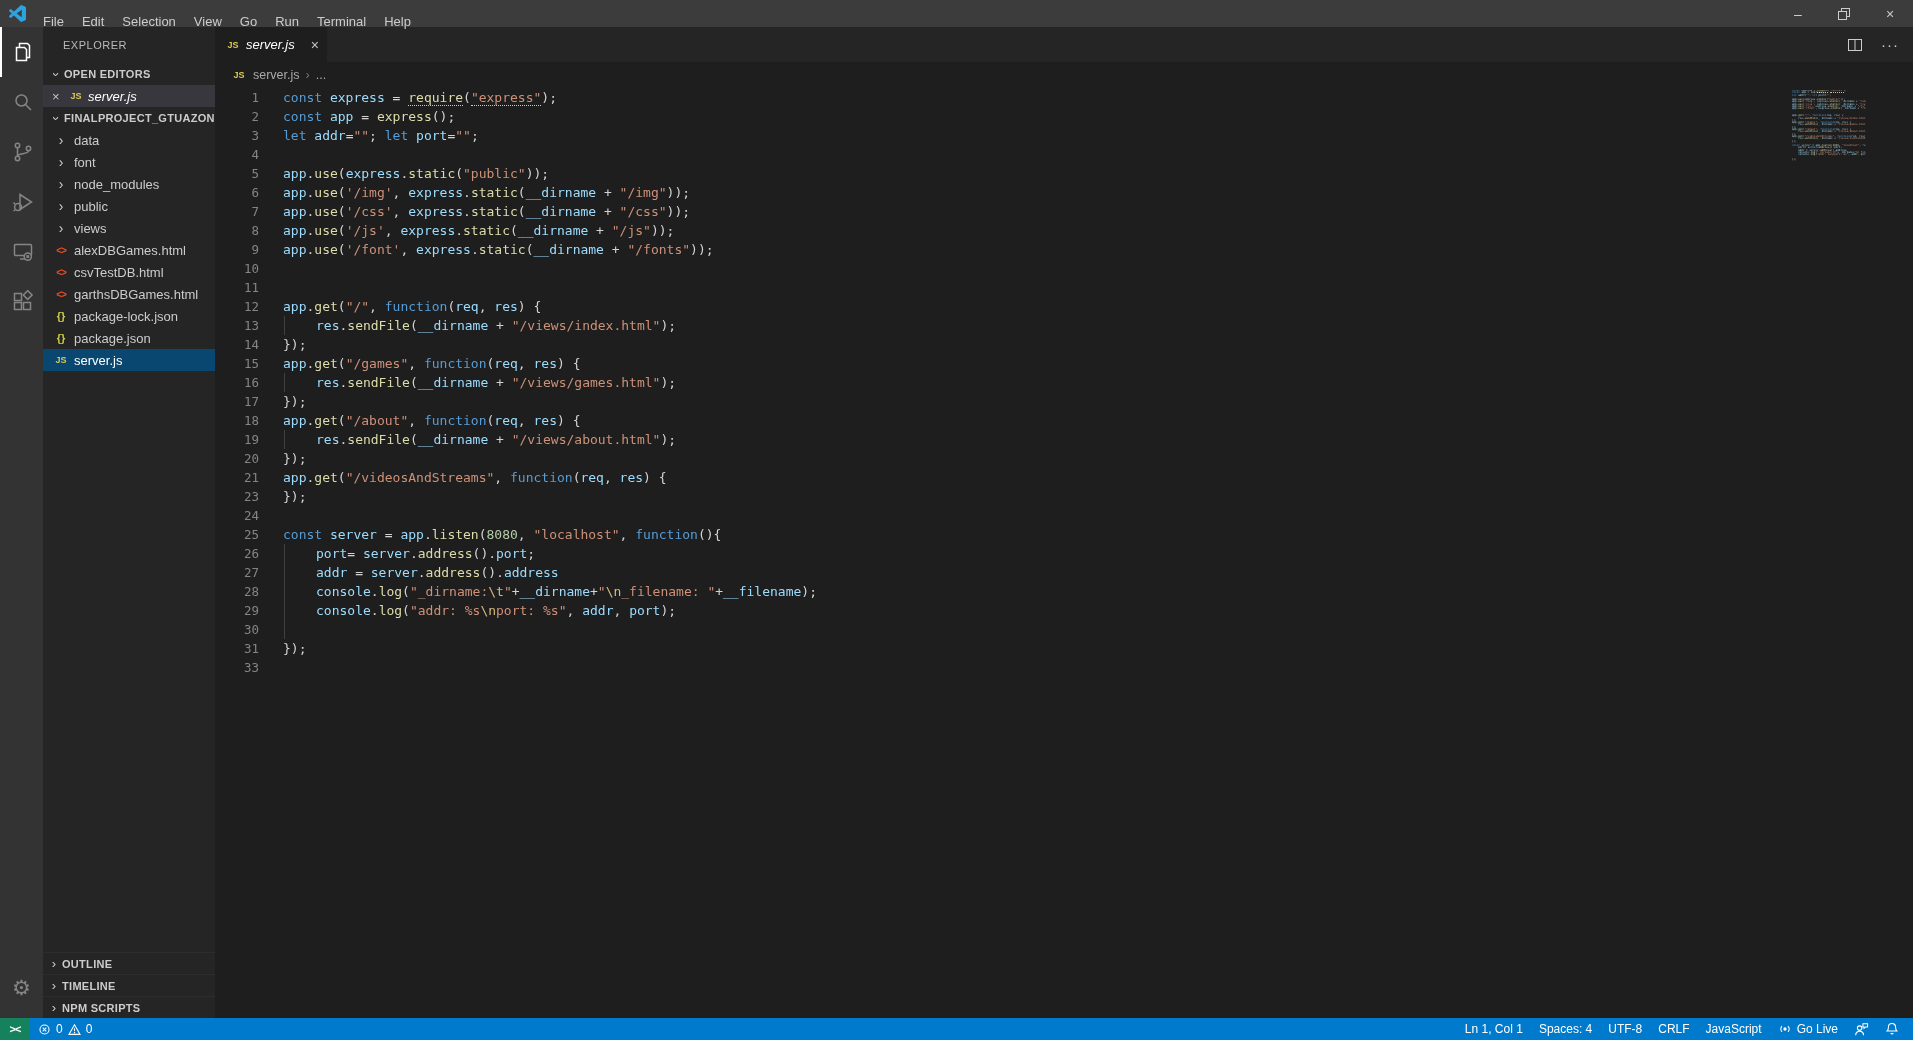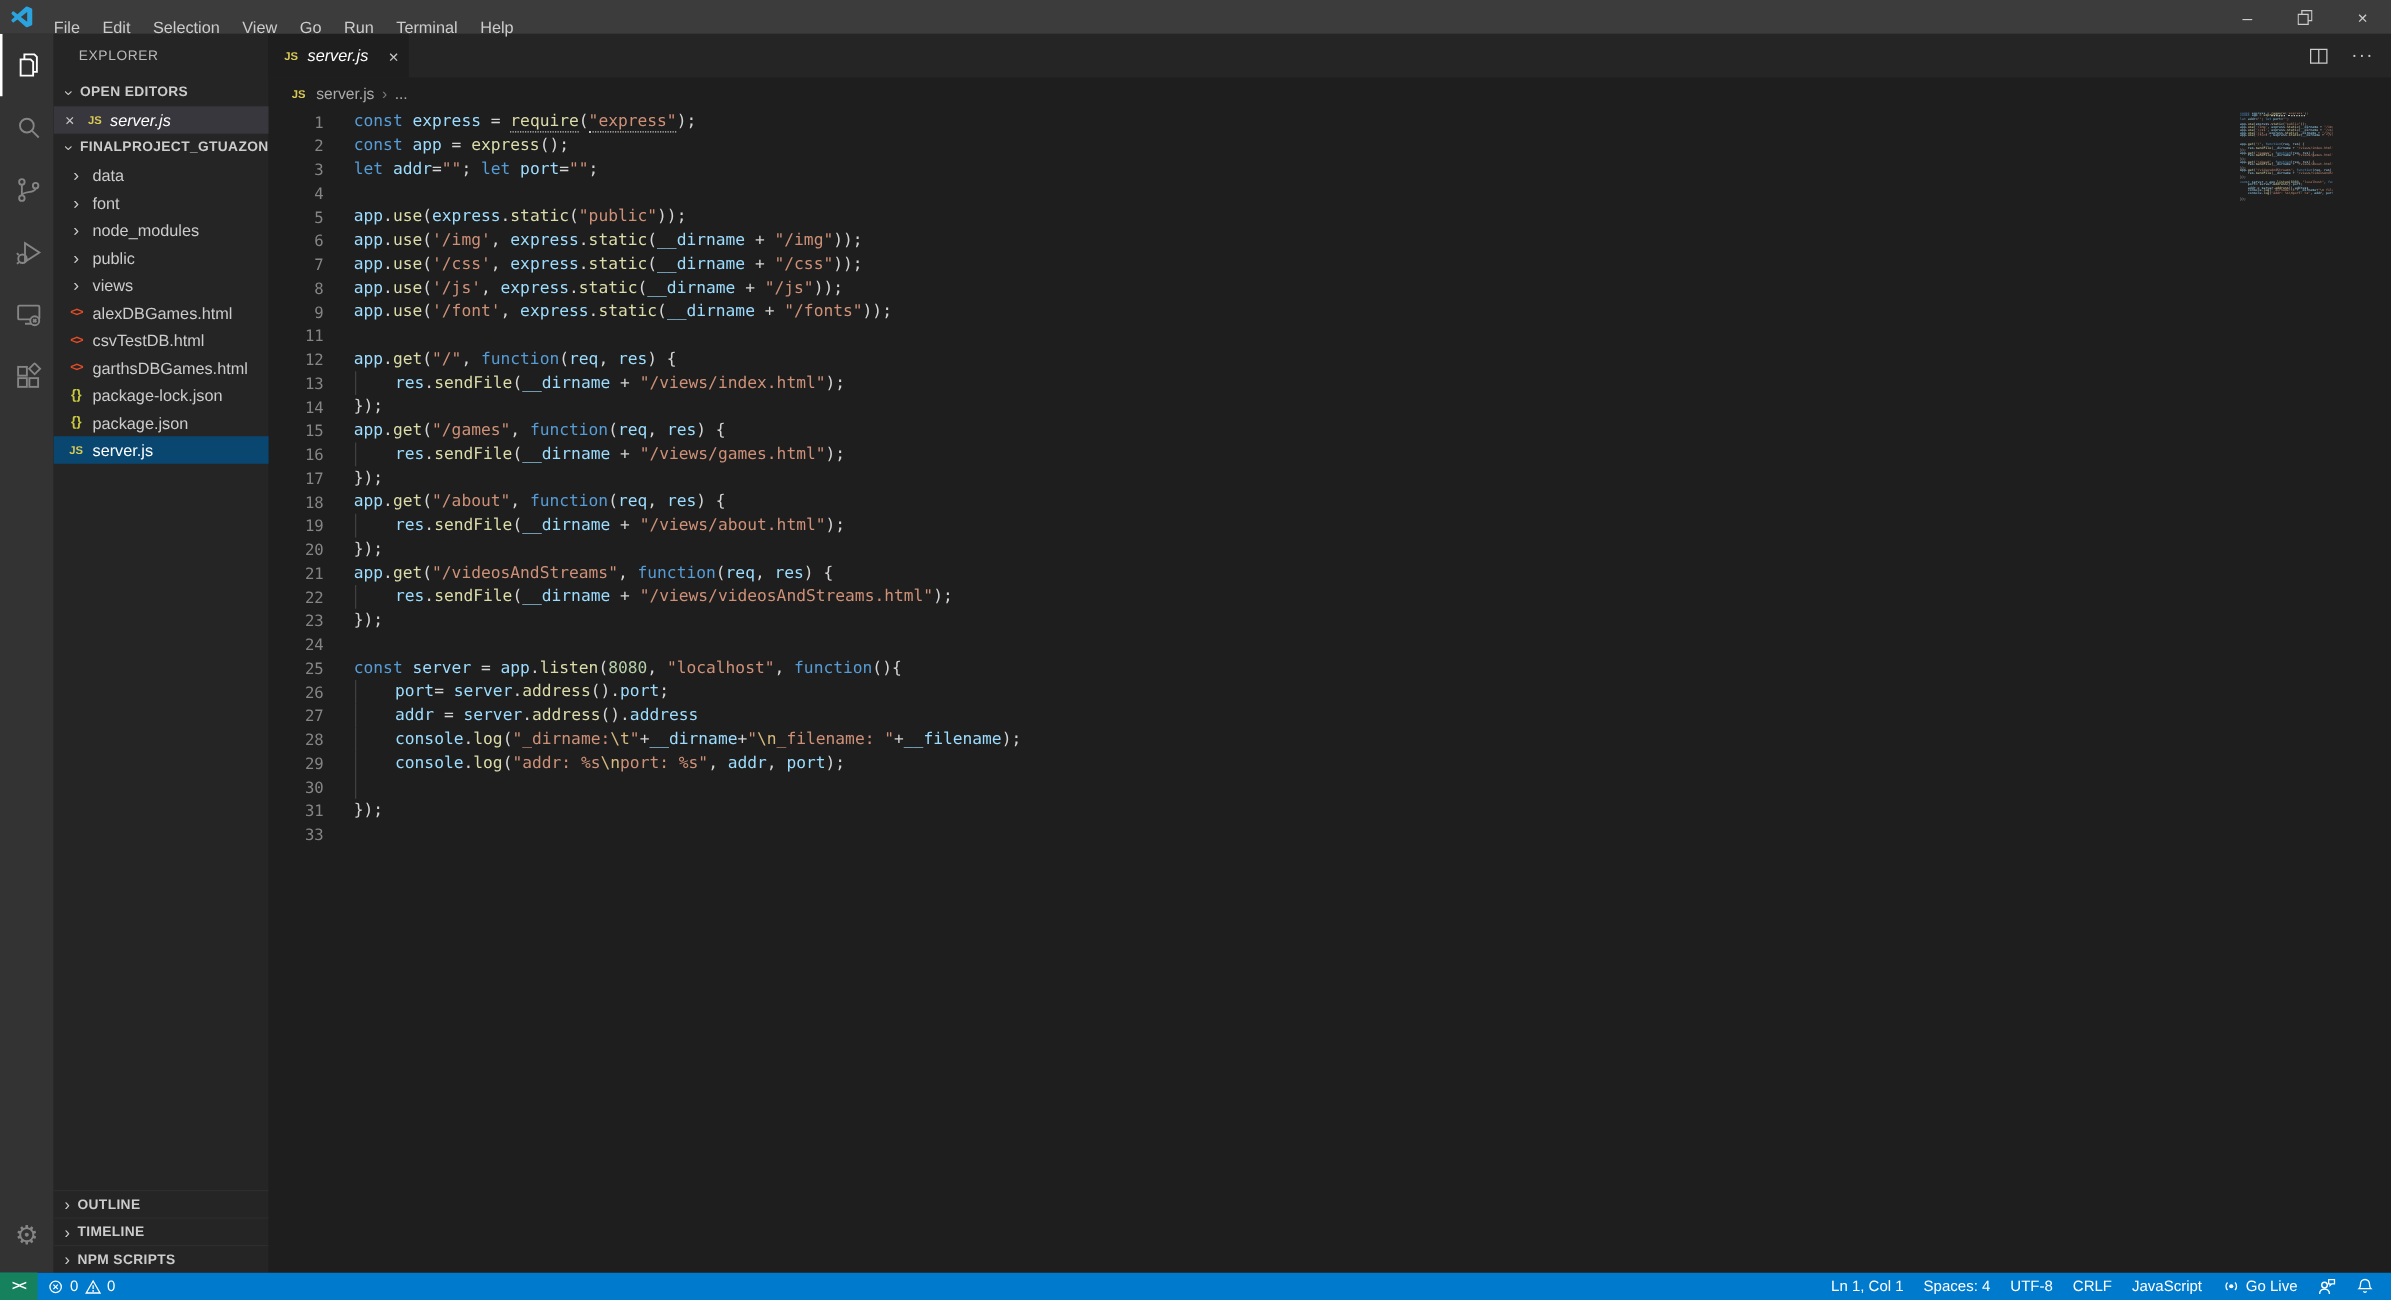--- a/index.html
+++ b/index.html
@@ -297,20 +297,24 @@
           </div>
           <div class="cl">
             <span class="ln">8</span>
             <span class="ct"><span class="v">app</span><span class="p">.</span><span class="f">use</span><span class="p">(</span><span class="s">'/js'</span><span class="p">, </span><span class="v">express</span><span class="p">.</span><span class="f">static</span><span class="p">(</span><span class="v">__dirname</span><span class="p"> + </span><span class="s">"/js"</span><span class="p">));</span></span>
           </div>
           <div class="cl">
             <span class="ln">9</span>
             <span class="ct"><span class="v">app</span><span class="p">.</span><span class="f">use</span><span class="p">(</span><span class="s">'/font'</span><span class="p">, </span><span class="v">express</span><span class="p">.</span><span class="f">static</span><span class="p">(</span><span class="v">__dirname</span><span class="p"> + </span><span class="s">"/fonts"</span><span class="p">));</span></span>
           </div>
           <div class="cl">
+            <span class="ln">10</span>
+            <span class="ct"></span>
+          </div>
+          <div class="cl">
             <span class="ln">11</span>
             <span class="ct"></span>
           </div>
           <div class="cl">
             <span class="ln">12</span>
             <span class="ct"><span class="v">app</span><span class="p">.</span><span class="f">get</span><span class="p">(</span><span class="s">"/"</span><span class="p">, </span><span class="k">function</span><span class="p">(</span><span class="v">req</span><span class="p">, </span><span class="v">res</span><span class="p">) {</span></span>
           </div>
           <div class="cl">
             <span class="ln">13</span>
             <span class="ct"><span class="ig"></span><span class="v">res</span><span class="p">.</span><span class="f">sendFile</span><span class="p">(</span><span class="v">__dirname</span><span class="p"> + </span><span class="s">"/views/index.html"</span><span class="p">);</span></span>
@@ -339,24 +343,20 @@
             <span class="ln">19</span>
             <span class="ct"><span class="ig"></span><span class="v">res</span><span class="p">.</span><span class="f">sendFile</span><span class="p">(</span><span class="v">__dirname</span><span class="p"> + </span><span class="s">"/views/about.html"</span><span class="p">);</span></span>
           </div>
           <div class="cl">
             <span class="ln">20</span>
             <span class="ct"><span class="p">});</span></span>
           </div>
           <div class="cl">
             <span class="ln">21</span>
             <span class="ct"><span class="v">app</span><span class="p">.</span><span class="f">get</span><span class="p">(</span><span class="s">"/videosAndStreams"</span><span class="p">, </span><span class="k">function</span><span class="p">(</span><span class="v">req</span><span class="p">, </span><span class="v">res</span><span class="p">) {</span></span>
-          </div>
-          <div class="cl">
-            <span class="ln">22</span>
-            <span class="ct"><span class="ig"></span><span class="v">res</span><span class="p">.</span><span class="f">sendFile</span><span class="p">(</span><span class="v">__dirname</span><span class="p"> + </span><span class="s">"/views/videosAndStreams.html"</span><span class="p">);</span></span>
           </div>
           <div class="cl">
             <span class="ln">23</span>
             <span class="ct"><span class="p">});</span></span>
           </div>
           <div class="cl">
             <span class="ln">24</span>
             <span class="ct"></span>
           </div>
           <div class="cl">

